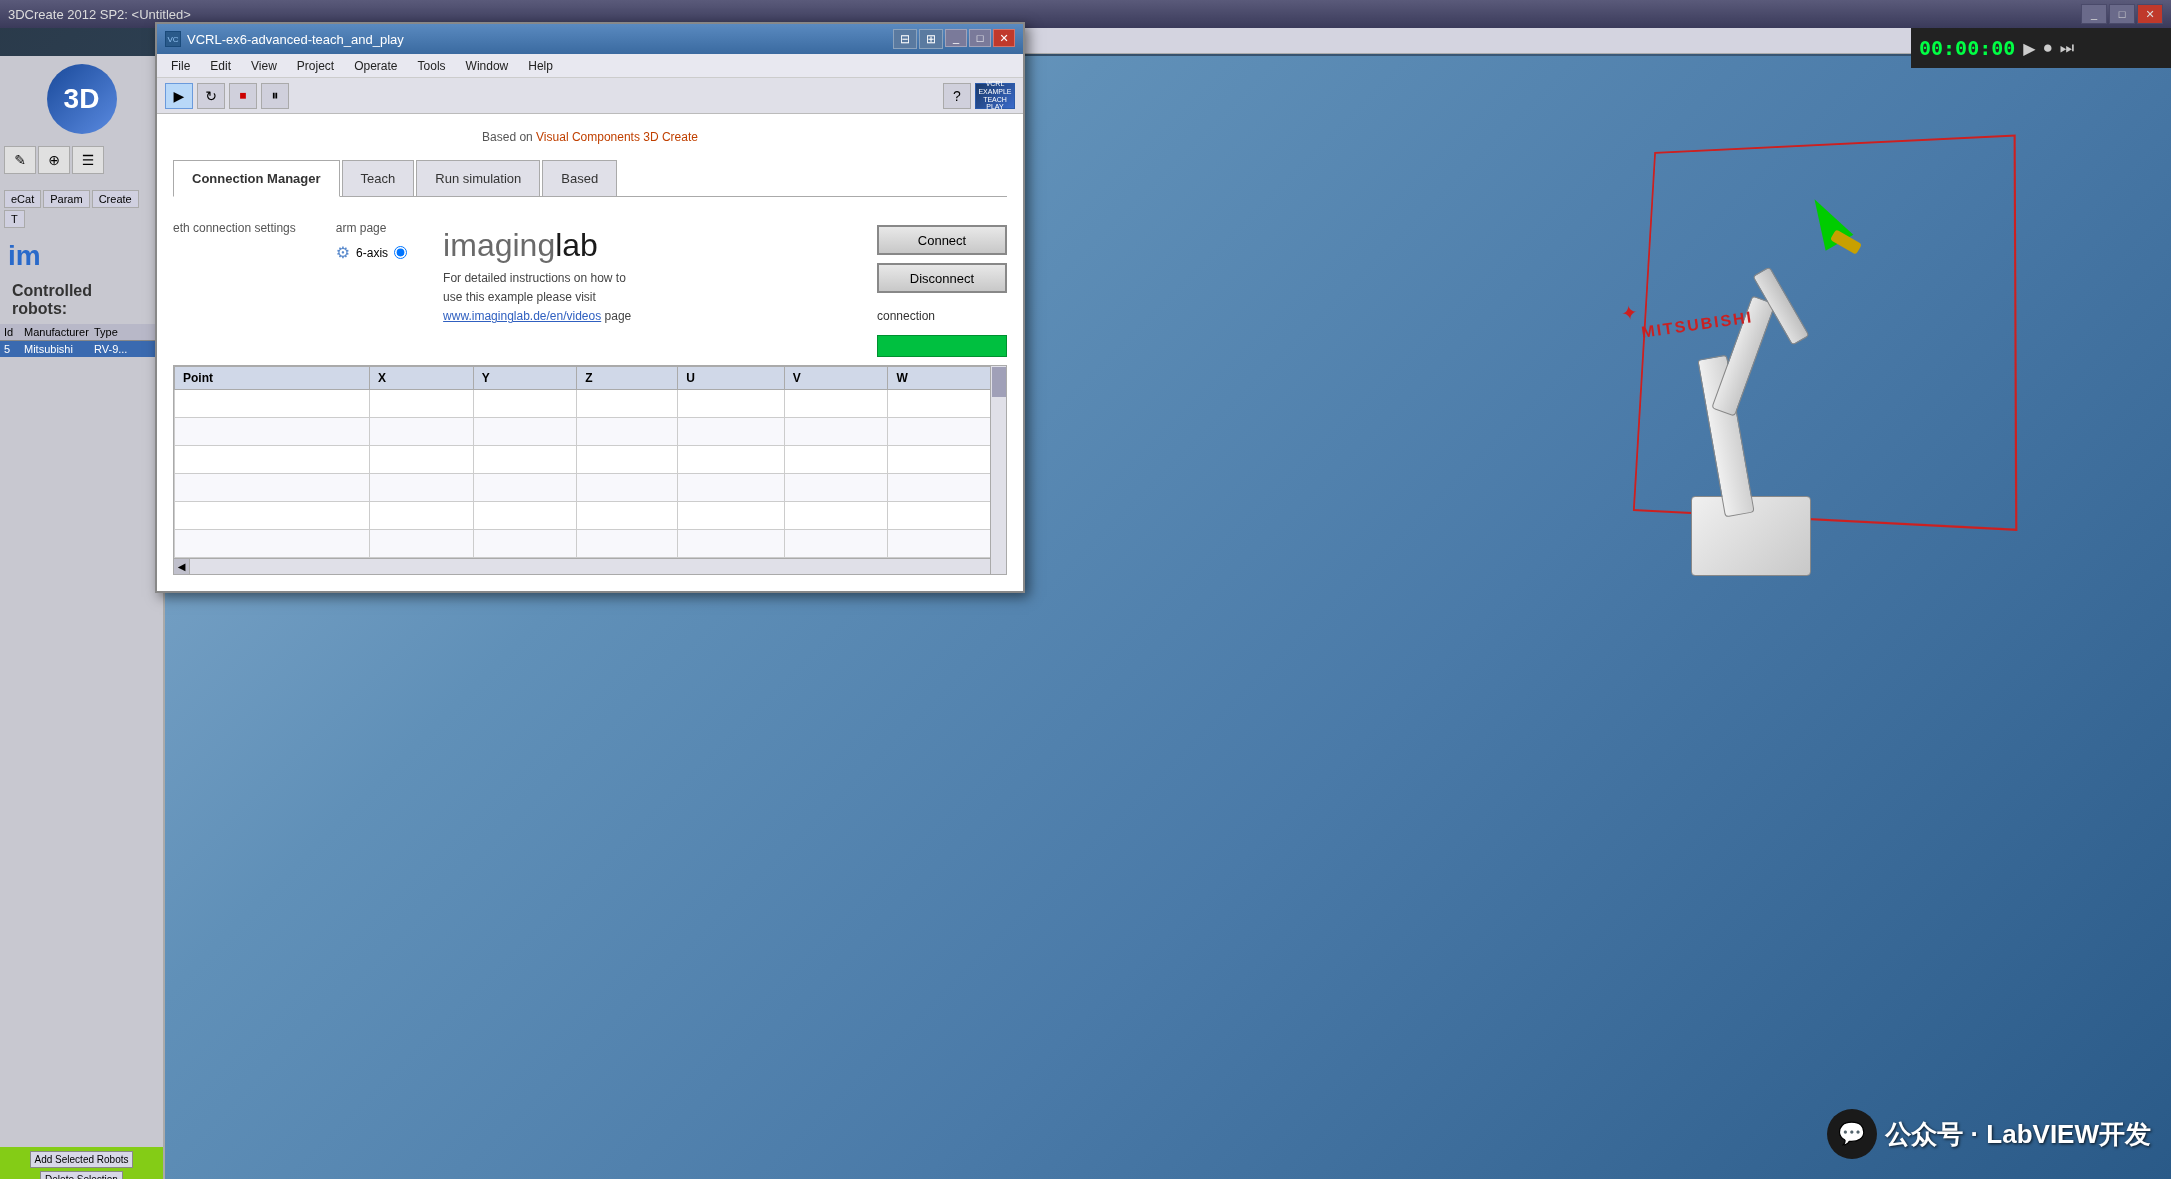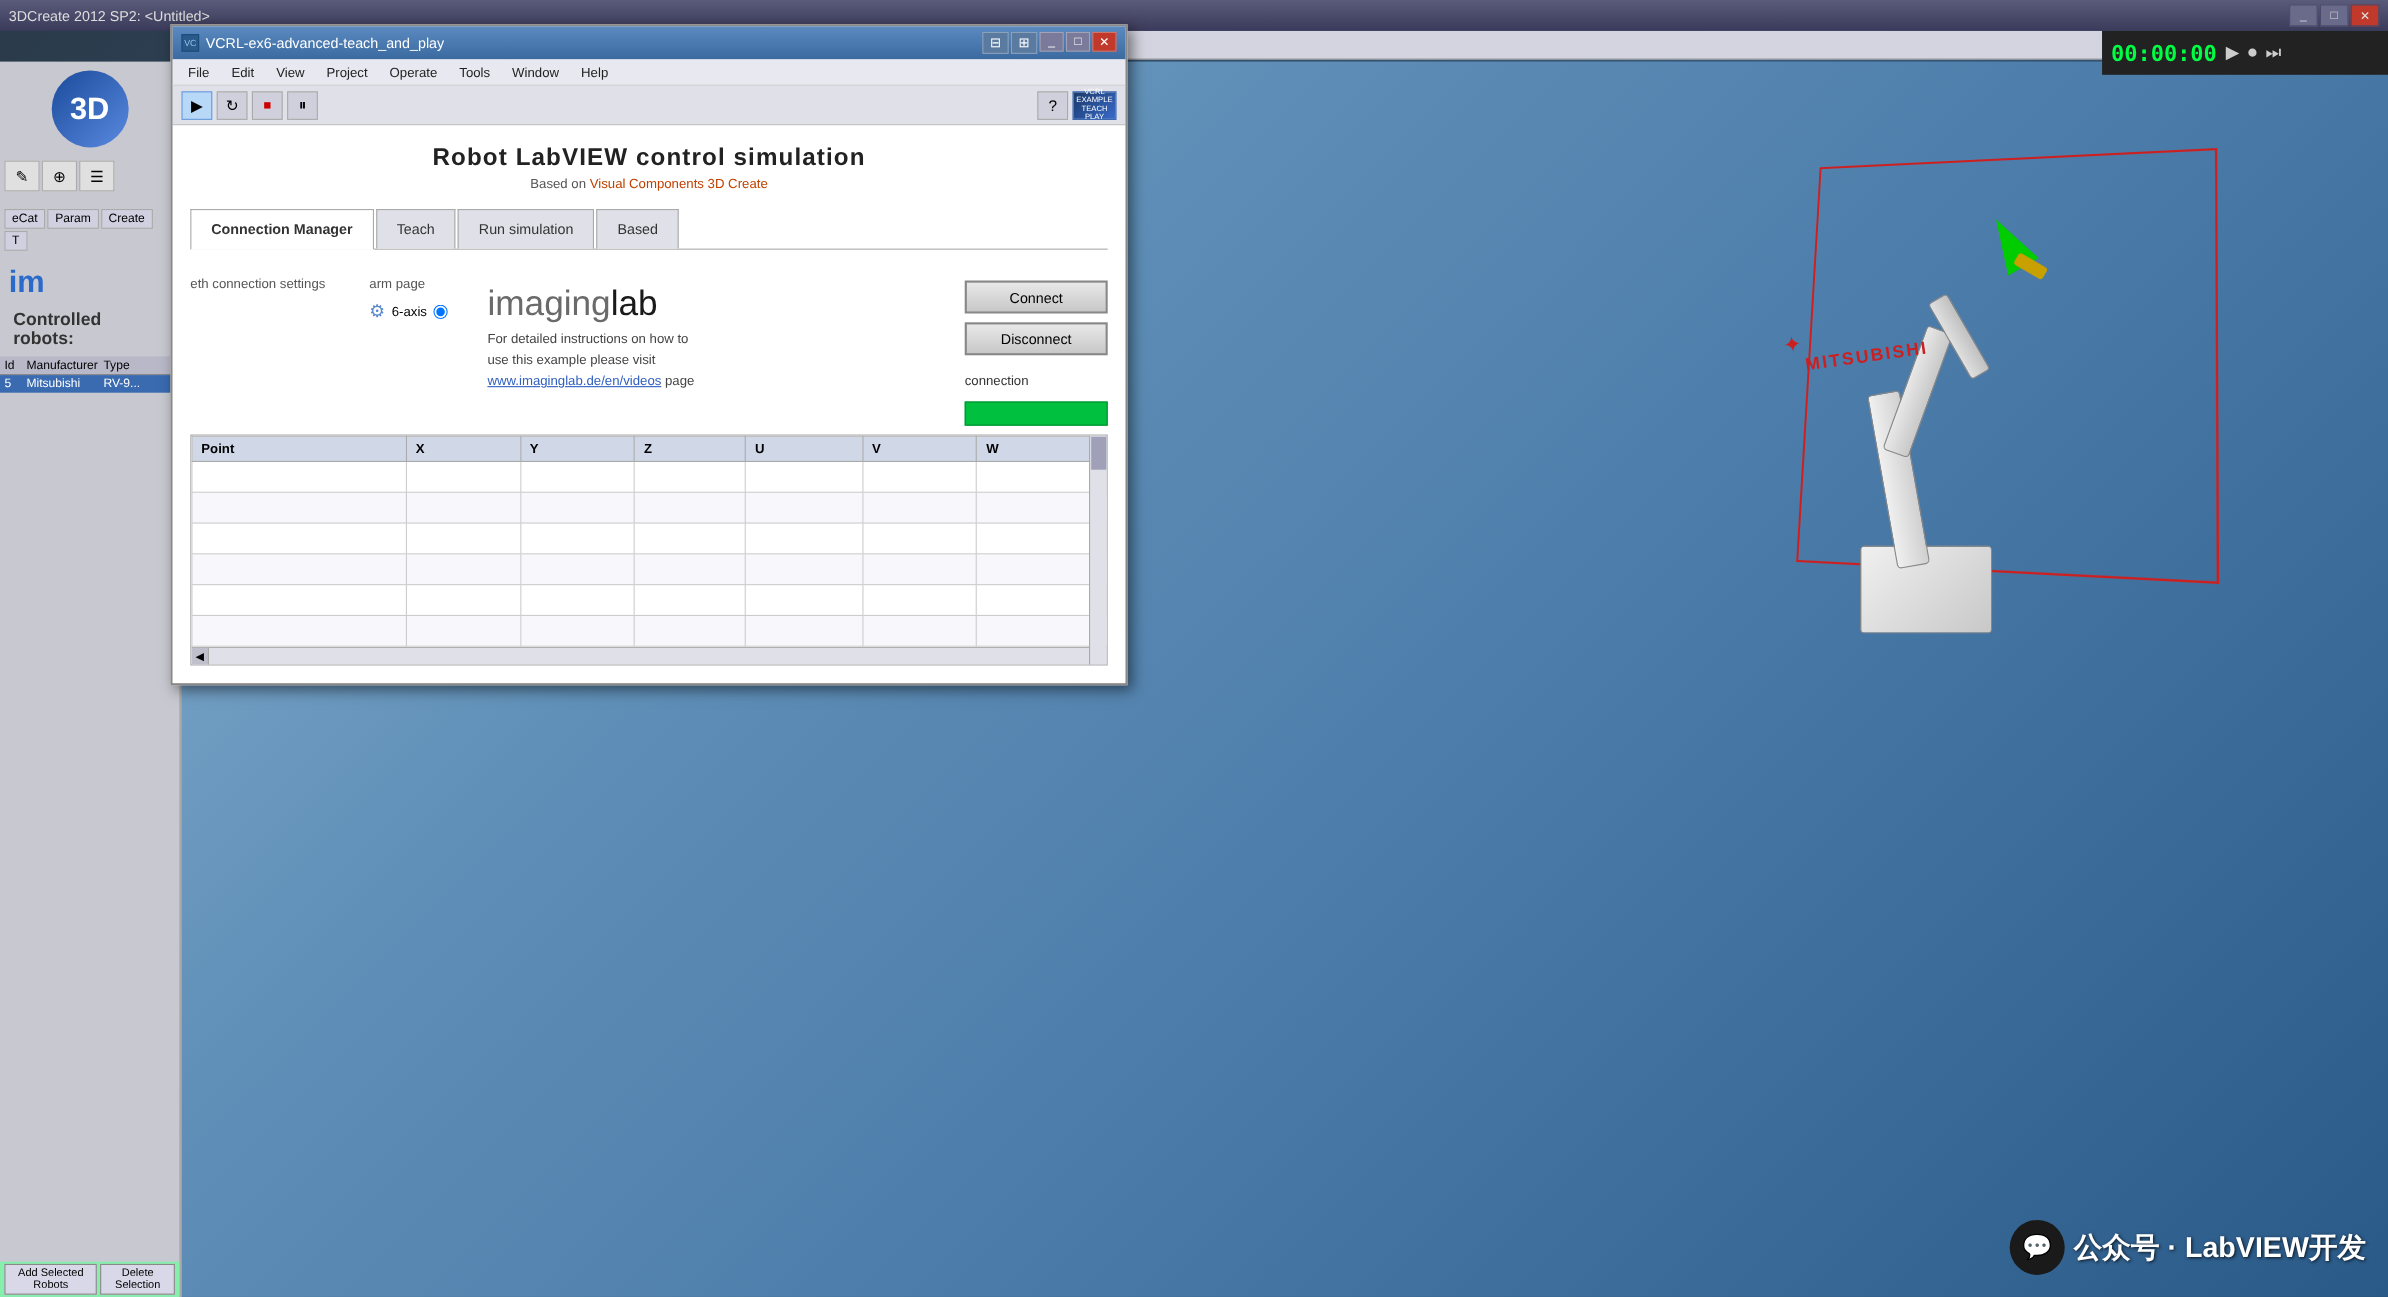--- a/index.html
+++ b/index.html
@@ -575,21 +575,21 @@
     <span style="width:70px;">Manufacturer</span>
     <span style="width:40px;">Type</span>
   </div>
 
   <div style="display:flex; background:#3a6ab0; color:white; font-size:11px; padding:2px 4px;">
     <span style="width:20px;">5</span>
     <span style="width:70px;">Mitsubishi</span>
     <span style="width:40px;">RV-9...</span>
   </div>
 
-  <div class="bottom-buttons" style="position:absolute; bottom:0; left:0; width:100%; padding:4px; background:#86efac; display:flex; flex-direction:row; gap:3px;">
+  <div class="bottom-buttons" style="position:absolute; bottom:0; left:0; width:100%; padding:4px; background:#84cc16; display:flex; flex-direction:column; gap:3px;">
     <button class="bottom-btn" style="font-size:10px; padding:2px 4px; cursor:pointer;">Add Selected Robots</button>
     <button class="bottom-btn" style="font-size:10px; padding:2px 4px; cursor:pointer;">Delete Selection</button>
   </div>
 </div>
 
 <div class="viewport-3d" style="top:56px; left:165px;">
 
   <div style="position:absolute; top:60px; right:20px; width:560px; height:560px;">
 
     <div style="position:absolute; top:20px; left:40px; width:380px; height:380px; border:2px solid #cc2020; transform:perspective(800px) rotateY(-12deg) rotateX(8deg);"></div>
@@ -647,21 +647,20 @@
     <div class="dialog-tool-btn active">▶</div>
     <div class="dialog-tool-btn">↻</div>
     <div class="dialog-tool-btn" style="color:#cc0000;">⏹</div>
     <div class="dialog-tool-btn">⏸</div>
     <div class="help-btn">?</div>
     <div class="vcrl-logo-btn">VCRL<br>EXAMPLE<br>TEACH<br>PLAY</div>
   </div>
 
   <div class="dialog-content">
 
-    <div class="sim-title">Robot LabVIEW control simulation</div>
     <div class="sim-subtitle">
       Based on <a class="vc-link">Visual Components 3D Create</a>
     </div>
 
     <div class="dialog-tabs">
       <div class="dialog-tab active">Connection Manager</div>
       <div class="dialog-tab">Teach</div>
       <div class="dialog-tab">Run simulation</div>
       <div class="dialog-tab">Based</div>
     </div>

